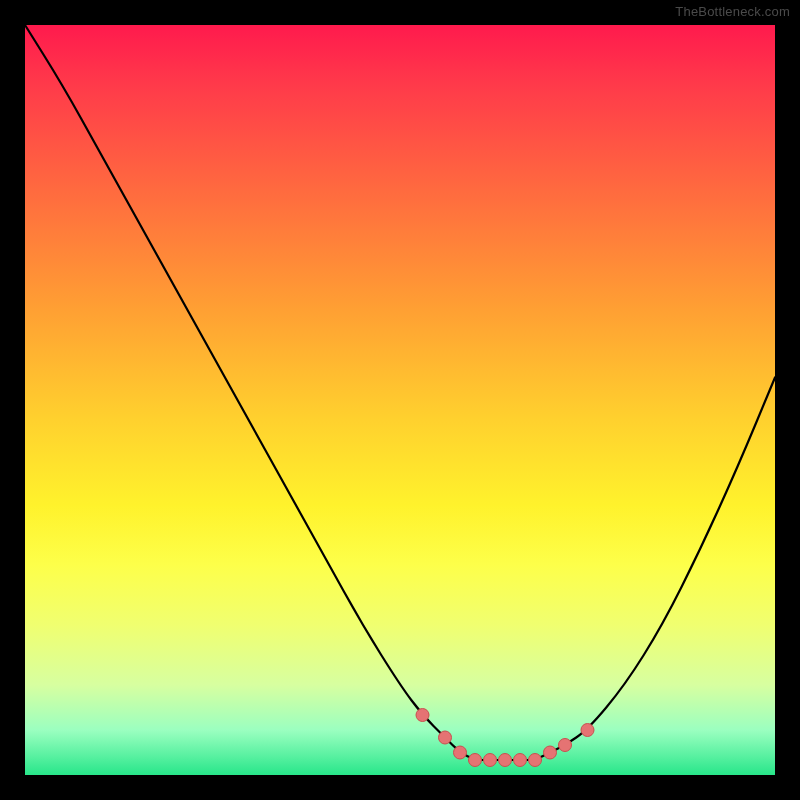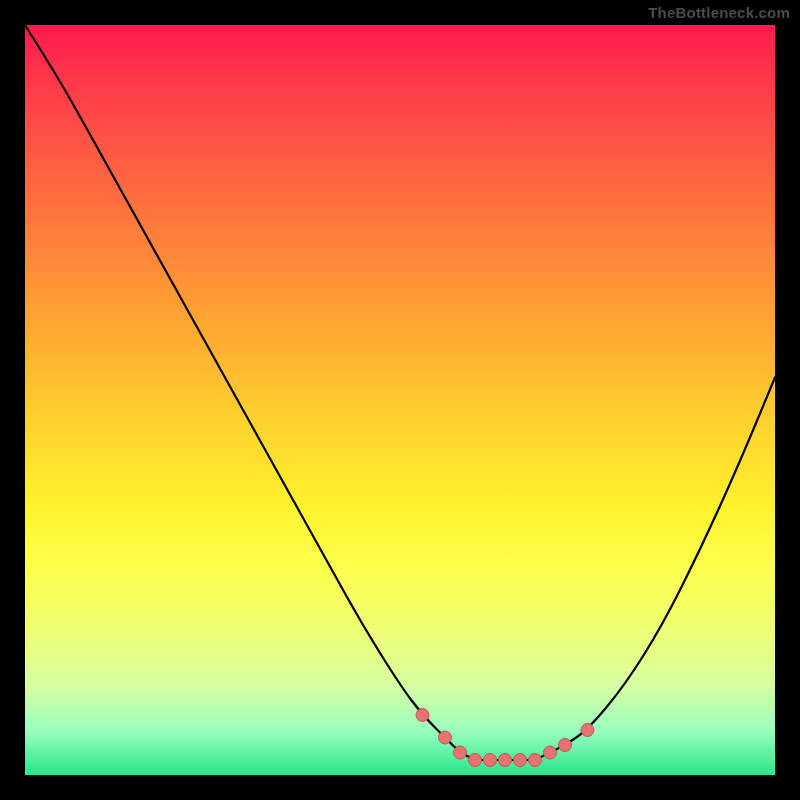--- a/index.html
+++ b/index.html
@@ -38,22 +38,22 @@
       #d7ffa0 88%,
       #9bffc0 94%,
       #28e68a 100%
     );
   }
   .watermark {
     position: absolute;
     top: 4px;
     right: 10px;
     color: #4a4a4a;
-    font-size: 15px;
-    font-weight: 700;
+    font-size: 13px;
+    font-weight: 400;
     letter-spacing: 0.2px;
     user-select: none;
   }
   svg.curve {
     position: absolute;
     left: 0;
     top: 0;
     width: 750px;
     height: 750px;
     overflow: visible;

